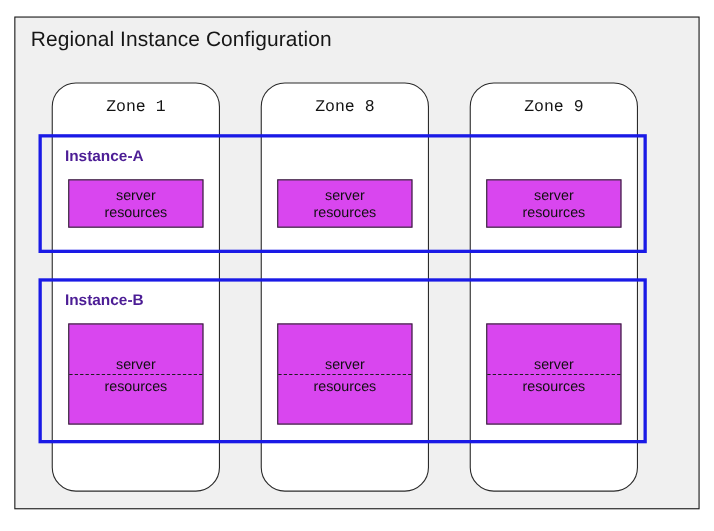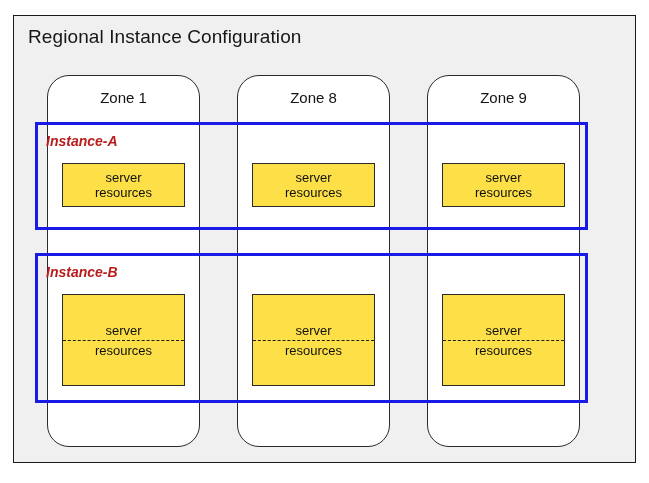--- a/index.html
+++ b/index.html
@@ -57,20 +57,21 @@
   .zone-3 { left: 427px; }
 
   .zone-label {
     position: absolute;
     top: 13px;
     left: 0;
     width: 100%;
     text-align: center;
     font-size: 15px;
     color: #141414;
+    font-family: Liberation Mono, monospace;
   }
 
   
   .instance-box {
     position: absolute;
     border: 3px solid #1a1ae6;
     box-sizing: border-box;
     background: transparent;
   }
   .instance-a {
@@ -81,33 +82,32 @@
   }
   .instance-b {
     left: 35px;
     top: 253px;
     width: 553px;
     height: 150px;
   }
 
   .instance-label {
     position: absolute;
-    left: 8px;
+    left: 21px;
     top: 8px;
     font-size: 14px;
     font-weight: bold;
-    color: #b91c1c;
+    color: #4c1d95;
     white-space: nowrap;
-    font-style: italic;
   }
 
   
   .resource-box {
     position: absolute;
-    background: #fde047;
+    background: #d946ef;
     border: 1.2px solid #2b2b2b;
     box-sizing: border-box;
     color: #101010;
     font-size: 13px;
     line-height: 15px;
     text-align: center;
   }
 
   .resource-box.small {
     width: 123px;

